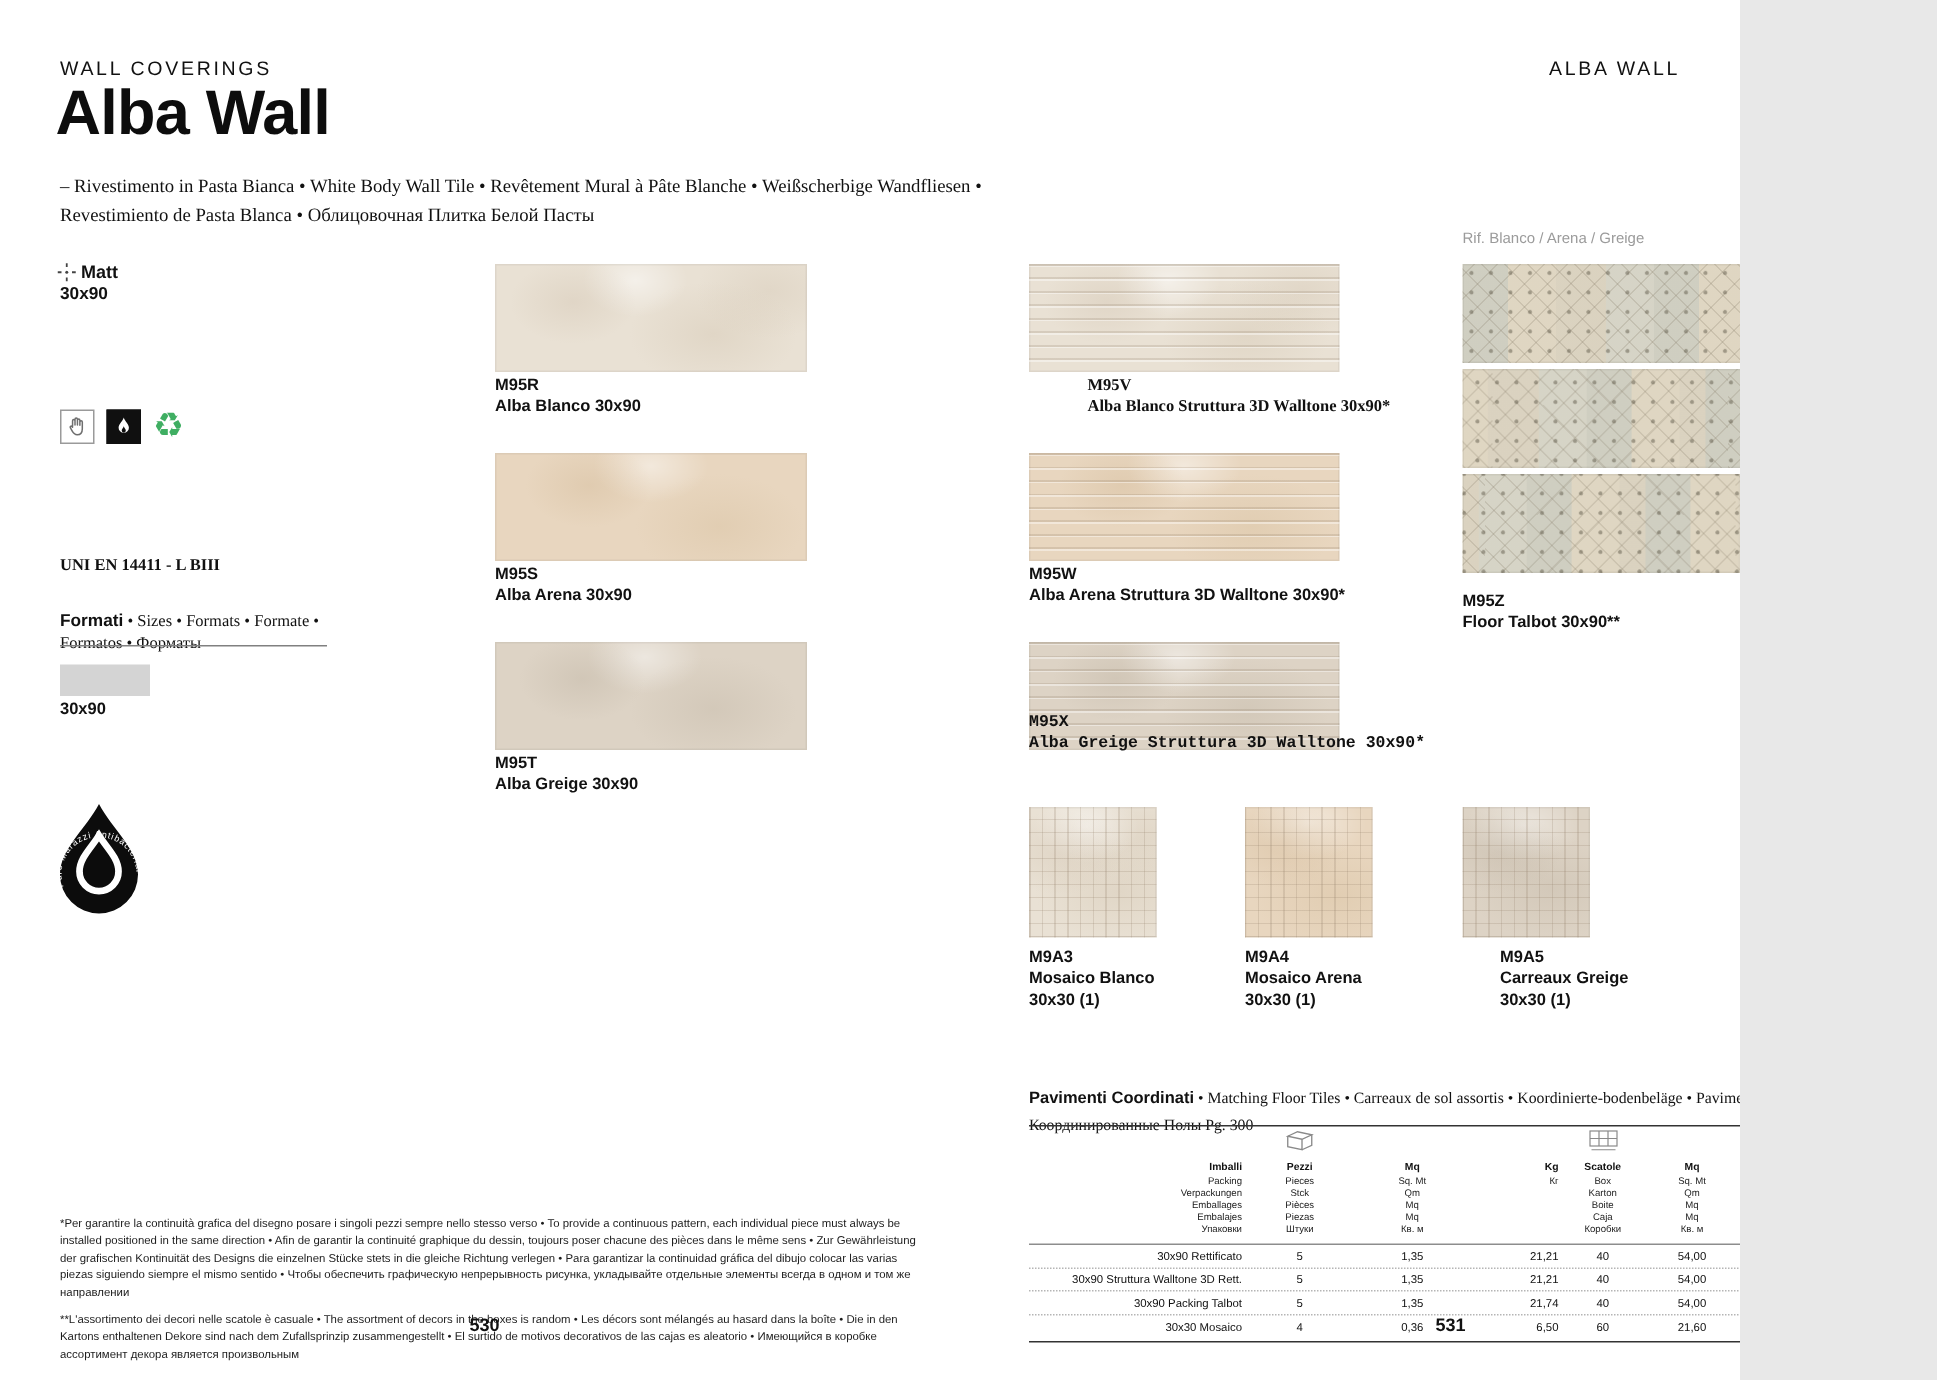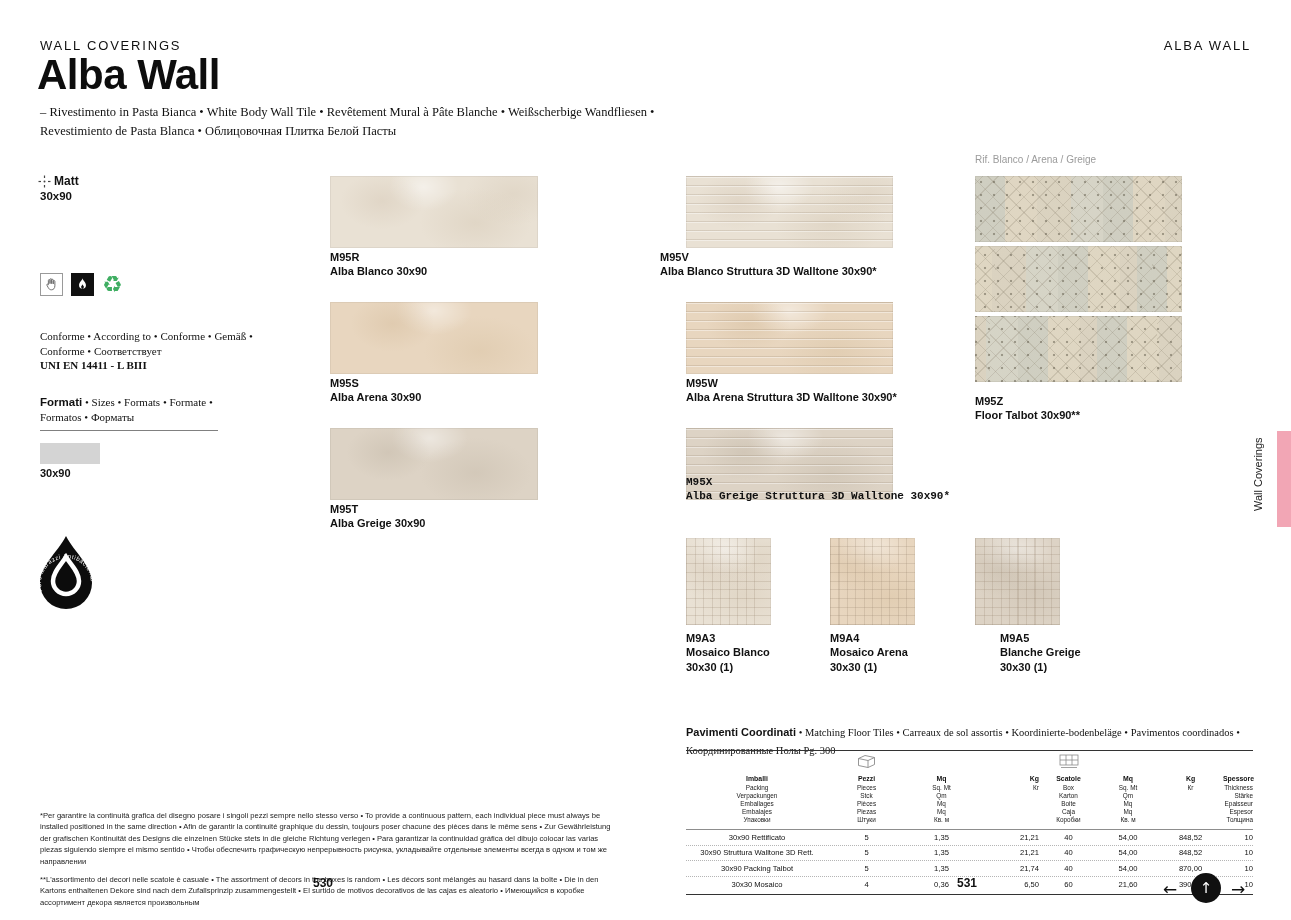--- a/index.html
+++ b/index.html
@@ -1,20 +1,20 @@
 <!DOCTYPE html>
 <html><head>
 <meta charset="utf-8">
 <style>
   html,body{margin:0;padding:0;background:#e8e8e8;}
-  #page{position:relative;width:1291px;height:920px;background:#ffffff;overflow:hidden;
+  #page{position:relative;width:1160px;height:920px;background:#ffffff;overflow:hidden;
         font-family:"Liberation Sans",sans-serif;color:#111;}
   .abs{position:absolute;}
   .pre{white-space:pre-line;}
-  .serif{font-family:"Liberation Serif",serif;}
+  .serif{font-family:"Liberation Serif",serif;margin-top:12px;}
   .glyph{font-family:"DejaVu Sans",sans-serif;}
 
   
   .eyebrow{left:40px;top:38px;font-size:13px;letter-spacing:1.8px;font-weight:500;}
   .corner{right:40px;top:38px;font-size:13px;letter-spacing:1.8px;font-weight:500;text-align:right;}
   .title{left:37px;top:54px;font-size:42px;font-weight:700;letter-spacing:-0.5px;color:#0d0d0d;line-height:1;}
   .subtitle{left:40px;top:103px;width:650px;font-size:12.5px;line-height:1.5;color:#111;}
 
   
   .matt-row{left:38px;top:174px;display:flex;align-items:center;gap:3px;}
@@ -67,21 +67,21 @@
   .ref{left:975px;top:154px;font-size:10px;color:#9b9b9b;font-weight:500;}
 
   
   .fl-head{left:686px;top:722px;width:570px;}
   .fh-b{font-size:11px;font-weight:700;}
   .fh-r{font-size:10.5px;}
   .ftable{left:686px;top:750px;width:567px;border-top:1.3px solid #333;border-bottom:1.3px solid #333;padding-bottom:3px;}
   .t-icons,.t-head,.t-row{display:flex;align-items:flex-start;}
   .t-icons{padding-top:5px;height:17px;align-items:flex-end;}
   .t-head{padding:2px 0 5px 0;}
-  .c0{width:142px;text-align:center;box-sizing:border-box;}
+  .c0{width:142px;text-align:right;box-sizing:border-box;}
   .c1{width:77px;text-align:center;}
   .c2{width:73px;text-align:center;}
   .c3{width:61px;text-align:right;}
   .c4{width:59px;text-align:center;}
   .c5{width:60px;text-align:center;}
   .c6{width:65px;text-align:center;}
   .c7{width:30px;text-align:right;}
   .hc-top{font-size:6.9px;font-weight:700;line-height:1.3;}
   .hc-rest{font-size:6.4px;line-height:1.25;color:#222;}
   .t-row{font-size:7.6px;padding:2.8px 0;border-top:1px dotted #b5b5b5;}
@@ -134,21 +134,20 @@
       </svg>
     </span>
     <span class="icon-box dark">
       <svg width="15" height="15" viewBox="0 0 24 24">
         <path fill="#fff" fill-rule="evenodd" d="M12 2c.8 4 5.5 6.5 5.5 11a5.5 5.5 0 0 1-11 0C6.5 8.5 11.2 6 12 2Zm0 9.5c-.5 2-2.2 2.8-2.2 4.5a2.2 2.2 0 0 0 4.4 0c0-1.7-1.7-2.5-2.2-4.5Z"></path>
       </svg>
     </span>
     <span class="recycle glyph">♻</span>
   </div>
 
-  <div class="abs conformity serif">Conforme • According to • Conforme • Gemäß • Conforme • Соответствует</div>
   <div class="abs standard serif">UNI EN 14411 - L BIII</div>
 
   <div class="abs formats serif"><span class="b">Formati</span><span> • Sizes • Formats • Formate • Formatos • Форматы</span></div>
   <div class="abs rule"></div>
   <div class="abs swatch"></div>
   <div class="abs swatch-label">30x90</div>
 
   <div class="abs badge">
     <svg width="66" height="78" viewBox="0 0 66 78">
       <defs>
@@ -170,21 +169,21 @@
     <div>M95S</div>
     <div>Alba Arena 30x90</div>
   </div>
   <div class="tile tx-greige" style="left:330px;top:428px;width:208px;height:72px;"></div>
   <div class="plabel" style="left:330px;top:502px;">
     <div>M95T</div>
     <div>Alba Greige 30x90</div>
   </div>
 
   <div class="tile tx-blanco striped" style="left:686px;top:176px;width:207px;height:72px;"></div>
-  <div class="plabel" style="left:660px;top:250px;">
+  <div class="plabel" style="left:725px;top:250px;font-family:Liberation Serif, serif;">
     <div>M95V</div>
     <div>Alba Blanco Struttura 3D Walltone 30x90*</div>
   </div>
   <div class="tile tx-arena striped" style="left:686px;top:302px;width:207px;height:72px;"></div>
   <div class="plabel" style="left:686px;top:376px;">
     <div>M95W</div>
     <div>Alba Arena Struttura 3D Walltone 30x90*</div>
   </div>
   <div class="tile tx-greige striped" style="left:686px;top:428px;width:207px;height:72px;"></div>
   <div class="plabel" style="left:686px;top:475px;font-family:Liberation Mono, monospace;">
@@ -209,21 +208,21 @@
   </div>
   <div class="tile tx-arena gridded" style="left:830px;top:538px;width:85px;height:87px;"></div>
   <div class="plabel" style="left:830px;top:631px;">
     <div>M9A4</div>
     <div>Mosaico Arena</div>
     <div>30x30 (1)</div>
   </div>
   <div class="tile tx-greige gridded" style="left:975px;top:538px;width:85px;height:87px;"></div>
   <div class="plabel" style="left:1000px;top:631px;">
     <div>M9A5</div>
-    <div>Blanche Greige</div>
+    <div>Carreaux Greige</div>
     <div>30x30 (1)</div>
   </div>
 
   <div class="abs fl-head"><span class="fh-b">Pavimenti Coordinati</span><span class="fh-r serif"> • Matching Floor Tiles • Carreaux de sol assortis • Koordinierte-bodenbeläge • Pavimentos coordinados • Координированные Полы Pg. 300</span></div>
 
   <div class="abs ftable">
     <div class="t-icons">
       <div class="c0"></div>
       <div class="c1">
         <svg width="19" height="15" viewBox="0 0 19 15" fill="none" stroke="#8a8a8a" stroke-width="0.9">

